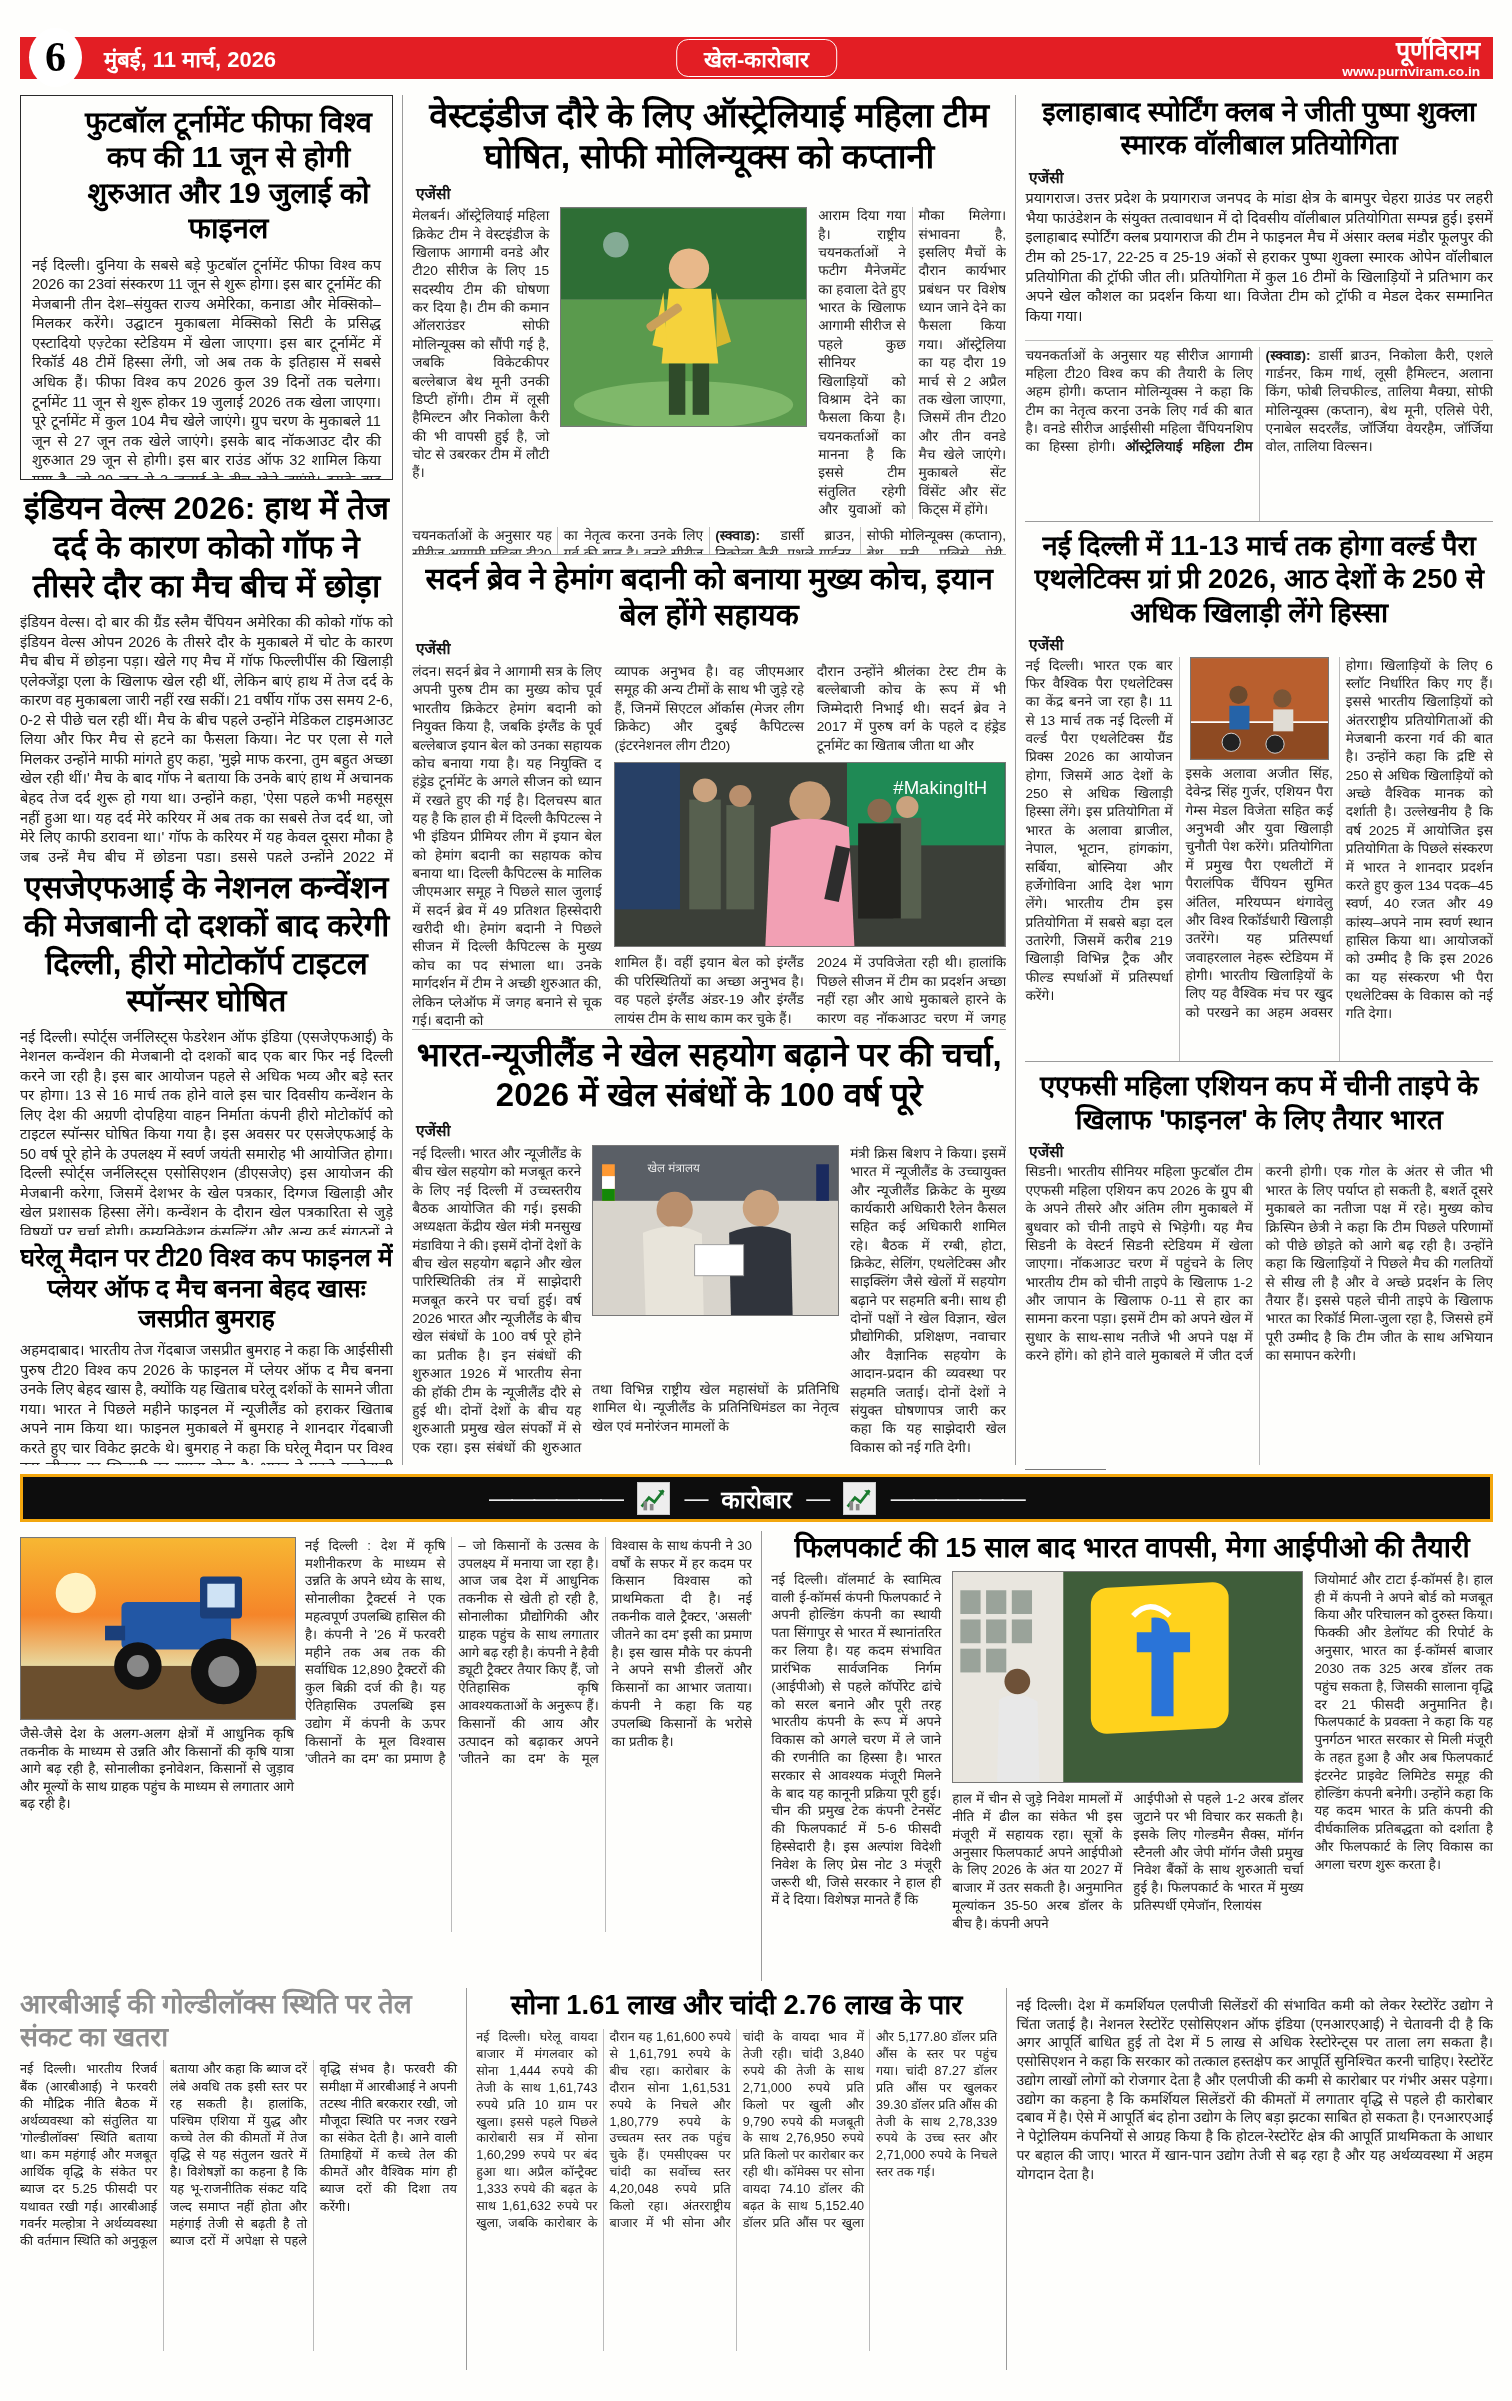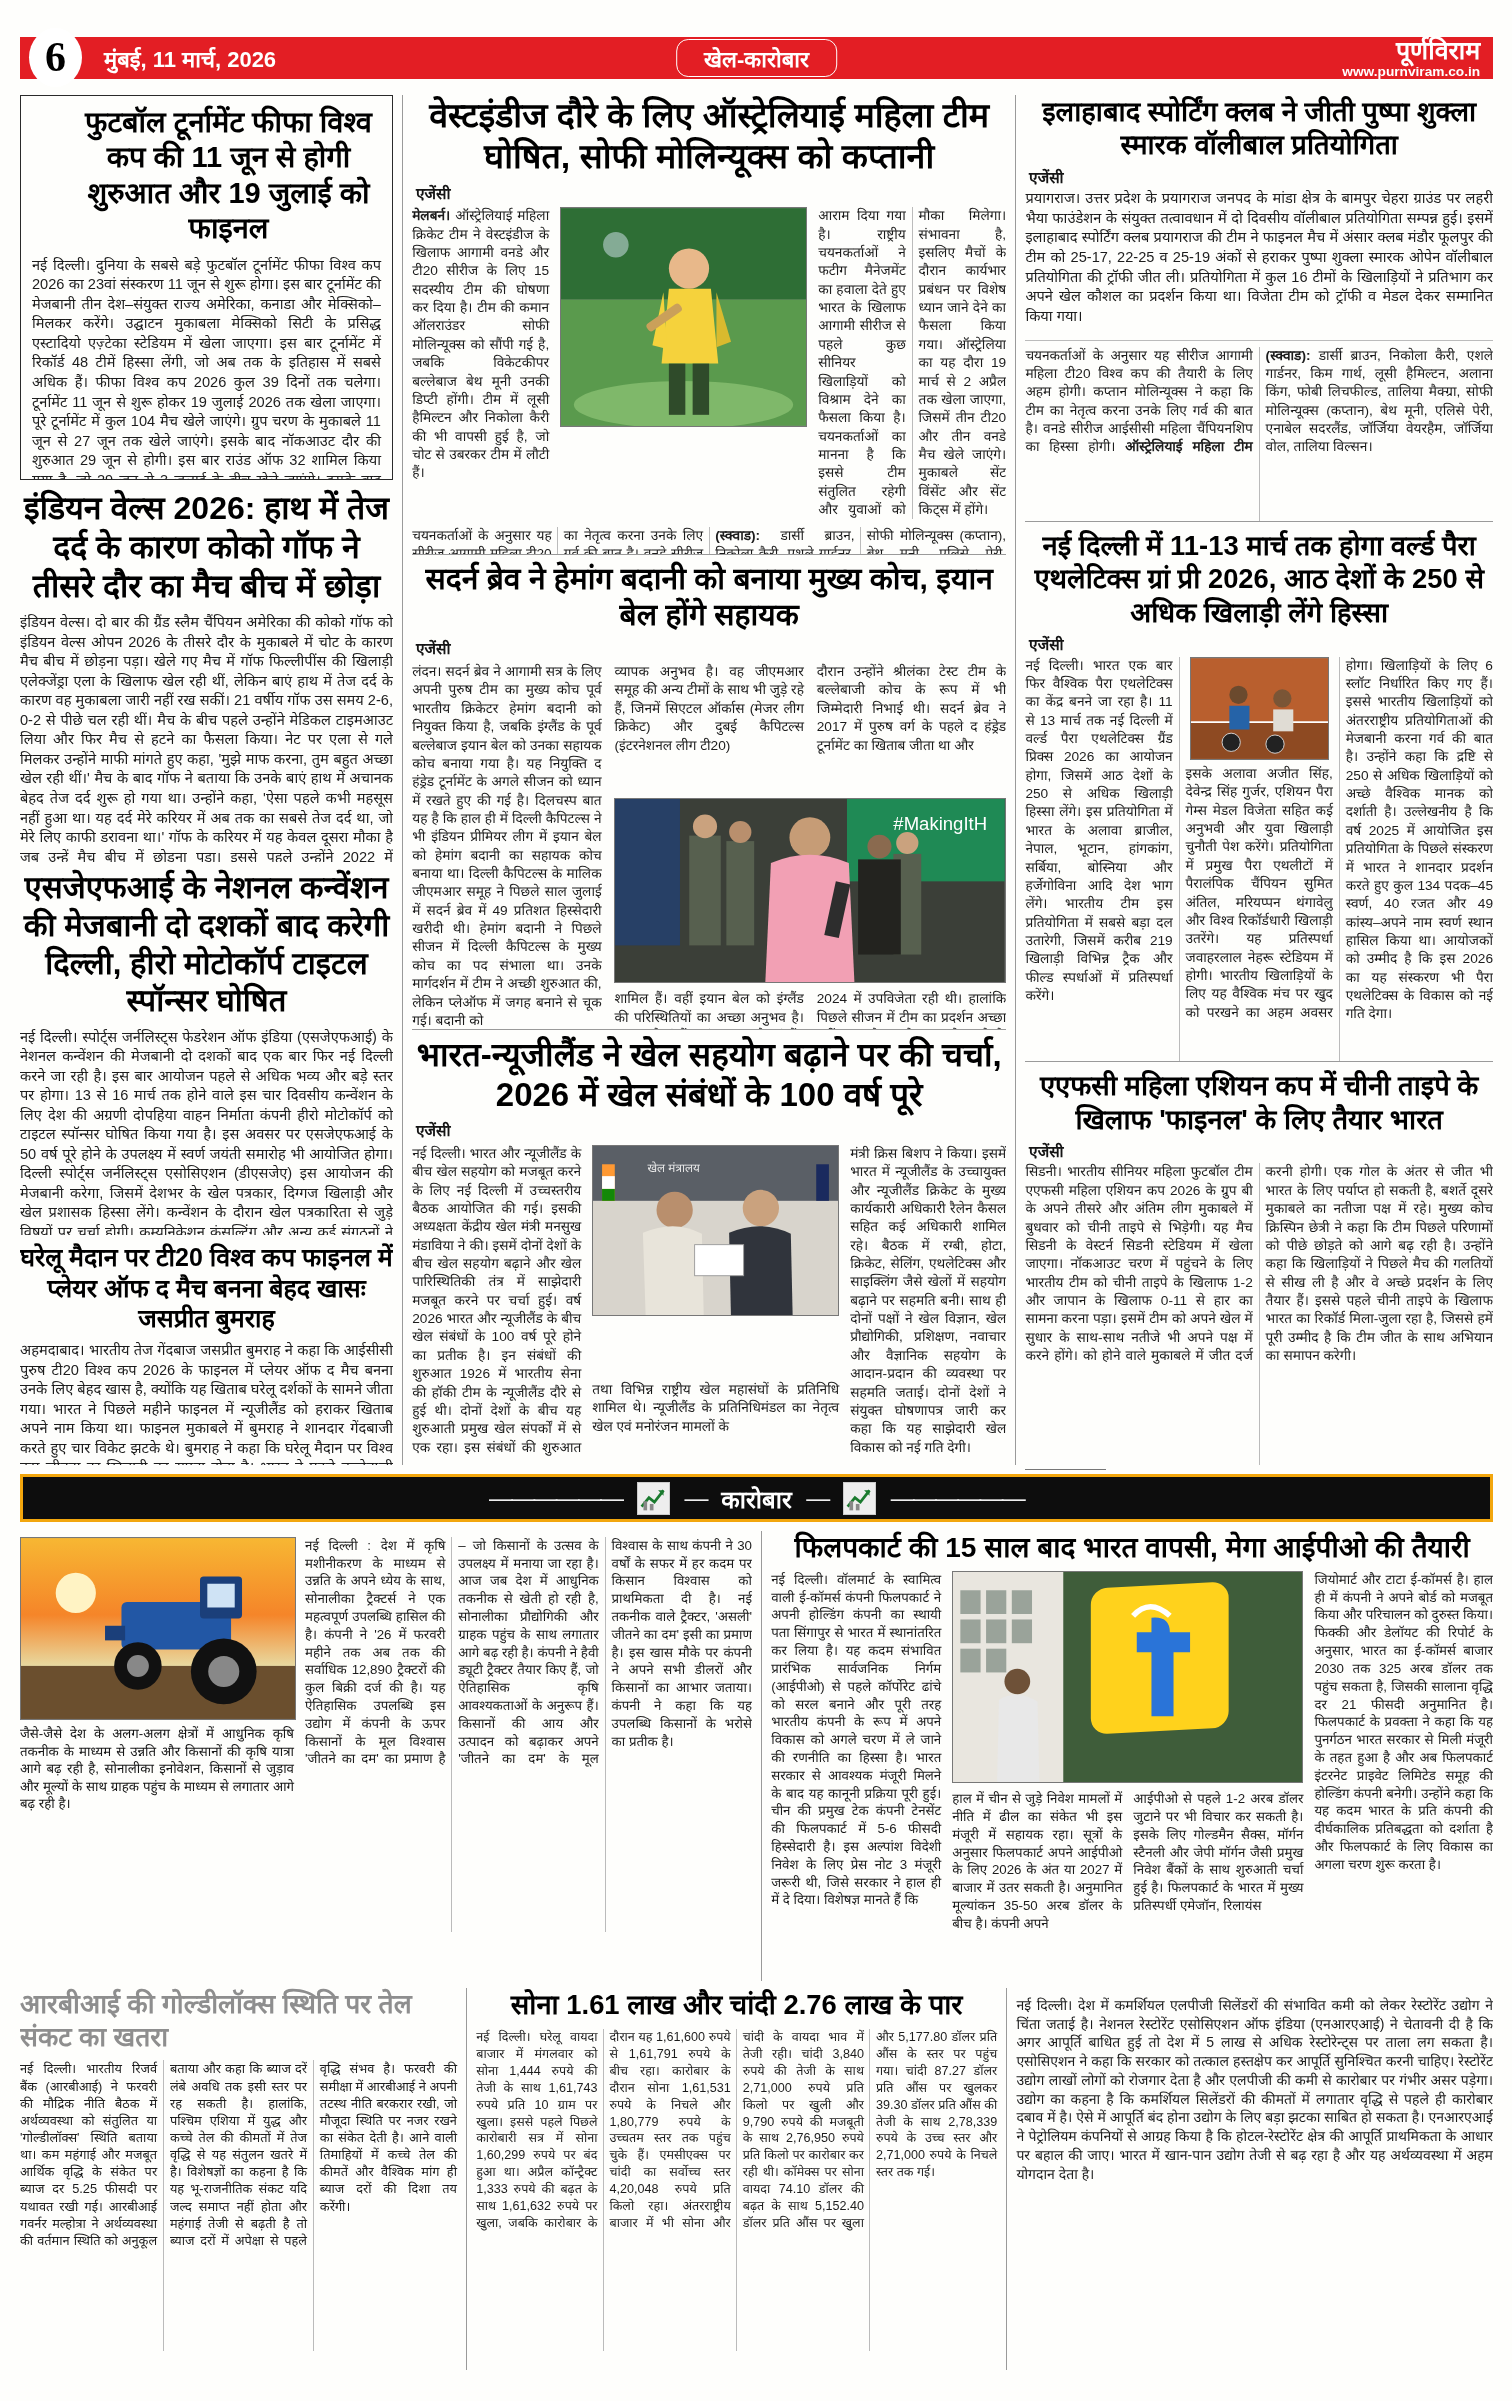--- a/index.html
+++ b/index.html
@@ -13,21 +13,21 @@
     font-size:42px;font-weight:800;color:#000;font-family:"Liberation Serif",serif;}
   .mh-date{margin-left:84px;color:#fff;font-weight:700;font-size:22px;}
   .mh-chip{position:absolute;left:50%;transform:translateX(-50%);border:1.8px solid #fff;
     padding:2.7px 27.4px;color:#fff;font-weight:700;font-size:22px;border-radius:12px;}
   .mh-right{margin-left:auto;text-align:right;padding-right:12.8px;color:#fff;line-height:1.1;}
   .mh-brand{font-weight:800;font-size:25px;}
   .mh-site{font-weight:700;font-size:13.7px;}
   
   .content{position:absolute;left:20px;right:20px;top:95px;bottom:7.3px;}
   .byline{font-weight:700;font-size:15.5px;margin:3.7px 0 1.8px 3.7px;}
-  .dateline{font-weight:700;}
+  .dateline{font-weight:400;}
   .bodytext{font-size:14.6px;line-height:1.34;text-align:justify;color:#1c1c1c;}
   .small{font-size:13.3px;line-height:1.32;}
   h1,h2,h3{margin:0;font-weight:800;color:#000;}
   .hl{text-align:center;line-height:1.22;}
   .photo{background:#888;position:relative;overflow:hidden;border:0.9px solid #777;}
   .clip{overflow:hidden;}
   
   .sports{display:flex;height:1370px;}
   .s-left{width:373px;border-right:0.9px solid #9a9a9a;padding-right:9.1px;}
   .s-center{width:594px;padding:0 9.1px;border-right:0.9px solid #9a9a9a;}
@@ -153,21 +153,21 @@
           </div>
         </div>
 
         <div class="clip" style="height:468px;border-bottom:0.9px solid #9a9a9a;padding-top:5.5px;">
           <h1 class="hl" style="font-size:30px;">सदर्न ब्रेव ने हेमांग बदानी को बनाया मुख्य कोच, इयान बेल होंगे सहायक</h1>
           <div class="byline">एजेंसी</div>
           <div class="sb-grid bodytext" style="font-size:13.7px;">
             <div class="sb-c1">लंदन। सदर्न ब्रेव ने आगामी सत्र के लिए अपनी पुरुष टीम का मुख्य कोच पूर्व भारतीय क्रिकेटर हेमांग बदानी को नियुक्त किया है, जबकि इंग्लैंड के पूर्व बल्लेबाज इयान बेल को उनका सहायक कोच बनाया गया है। यह नियुक्ति द हंड्रेड टूर्नामेंट के अगले सीजन को ध्यान में रखते हुए की गई है। दिलचस्प बात यह है कि हाल ही में दिल्ली कैपिटल्स ने भी इंडियन प्रीमियर लीग में इयान बेल को हेमांग बदानी का सहायक कोच बनाया था। दिल्ली कैपिटल्स के मालिक जीएमआर समूह ने पिछले साल जुलाई में सदर्न ब्रेव में 49 प्रतिशत हिस्सेदारी खरीदी थी। हेमांग बदानी ने पिछले सीजन में दिल्ली कैपिटल्स के मुख्य कोच का पद संभाला था। उनके मार्गदर्शन में टीम ने अच्छी शुरुआत की, लेकिन प्लेऑफ में जगह बनाने से चूक गई। बदानी को</div>
             <div class="sb-c2">व्यापक अनुभव है। वह जीएमआर समूह की अन्य टीमों के साथ भी जुड़े रहे हैं, जिनमें सिएटल ऑर्कास (मेजर लीग क्रिकेट) और दुबई कैपिटल्स (इंटरनेशनल लीग टी20)</div>
             <div class="sb-c3">दौरान उन्होंने श्रीलंका टेस्ट टीम के बल्लेबाजी कोच के रूप में भी जिम्मेदारी निभाई थी। सदर्न ब्रेव ने 2017 में पुरुष वर्ग के पहले द हंड्रेड टूर्नामेंट का खिताब जीता था और</div>
-            <div class="sb-ph photo" style="height:183px;margin-top:36px;">
+            <div class="sb-ph photo" style="height:183px;">
               <svg width="100%" height="183" viewBox="0 0 420 200" preserveAspectRatio="none" style="font-size:15px">
                 <rect width="420" height="200" fill="#3b3f38"></rect>
                 <rect x="250" y="0" width="170" height="90" fill="#1f8a55"></rect>
                 <text x="300" y="34" fill="#fff" font-size="20" font-family="sans-serif">#MakingItH</text>
                 <rect x="0" y="0" width="70" height="160" fill="#274066"></rect>
                 <g fill="#57604f">
                   <rect x="80" y="40" width="34" height="120"></rect>
                   <rect x="120" y="46" width="30" height="114"></rect>
                   <rect x="300" y="60" width="30" height="110"></rect>
                 </g>

